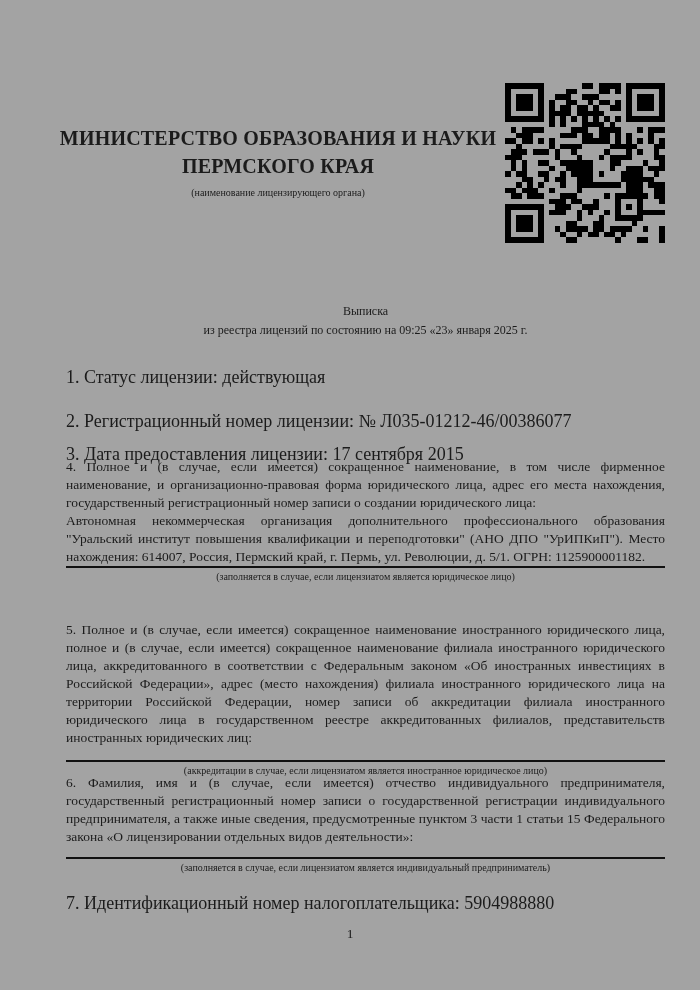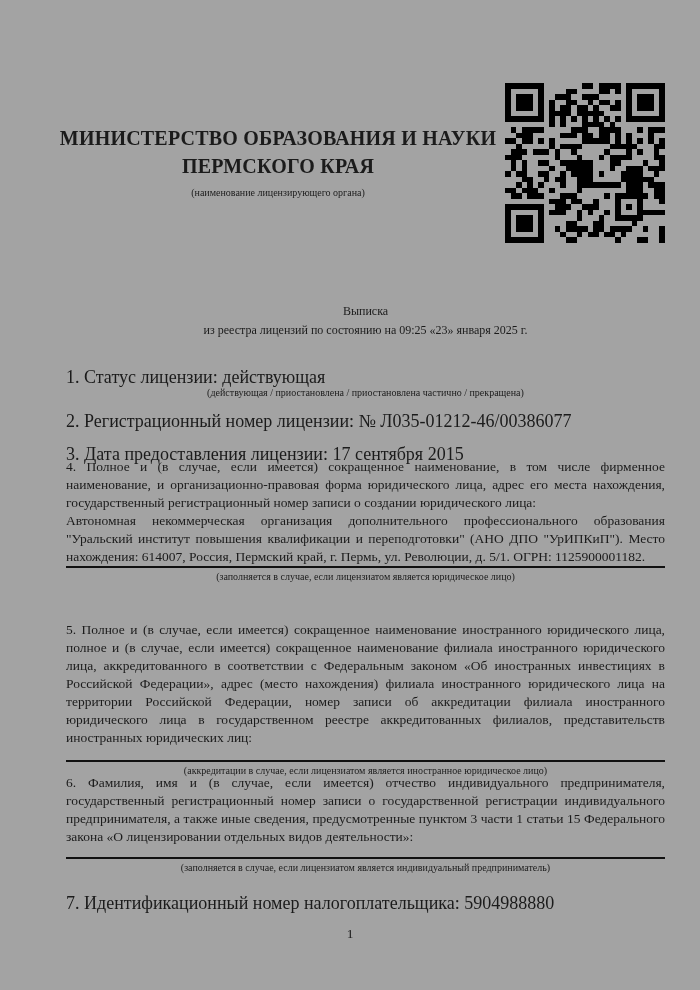--- a/index.html
+++ b/index.html
@@ -455,21 +455,20 @@
     <div class="org-name">ПЕРМСКОГО КРАЯ</div>
     <div class="org-caption">(наименование лицензирующего органа)</div>
   </div>
 
   <div class="abs title">
     <div>Выписка</div>
     <div>из реестра лицензий по состоянию на 09:25 «23» января 2025 г.</div>
   </div>
 
   <div class="abs col line" style="top:369px;">1. Статус лицензии: действующая</div>
-  <div class="abs col caption" style="top:387px;">(действующая / приостановлена / приостановлена частично / прекращена)</div>
 
   <div class="abs col line" style="top:413px;">2. Регистрационный номер лицензии: № Л035-01212-46/00386077</div>
 
   <div class="abs col line" style="top:446px;">3. Дата предоставления лицензии: 17 сентября 2015</div>
 
   <div class="abs col" style="top:458px;">
     <div class="para">4. Полное и (в случае, если имеется) сокращенное наименование, в том числе фирменное наименование, и организационно-правовая форма юридического лица, адрес его места нахождения, государственный регистрационный номер записи о создании юридического лица:</div>
     <div class="para">Автономная некоммерческая организация дополнительного профессионального образования "Уральский институт повышения квалификации и переподготовки" (АНО ДПО "УрИПКиП"). Место нахождения: 614007, Россия, Пермский край, г. Пермь, ул. Революции, д. 5/1. ОГРН: 1125900001182.</div>
     <div class="rule"></div>
     <div class="caption cap-gap">(заполняется в случае, если лицензиатом является юридическое лицо)</div>

